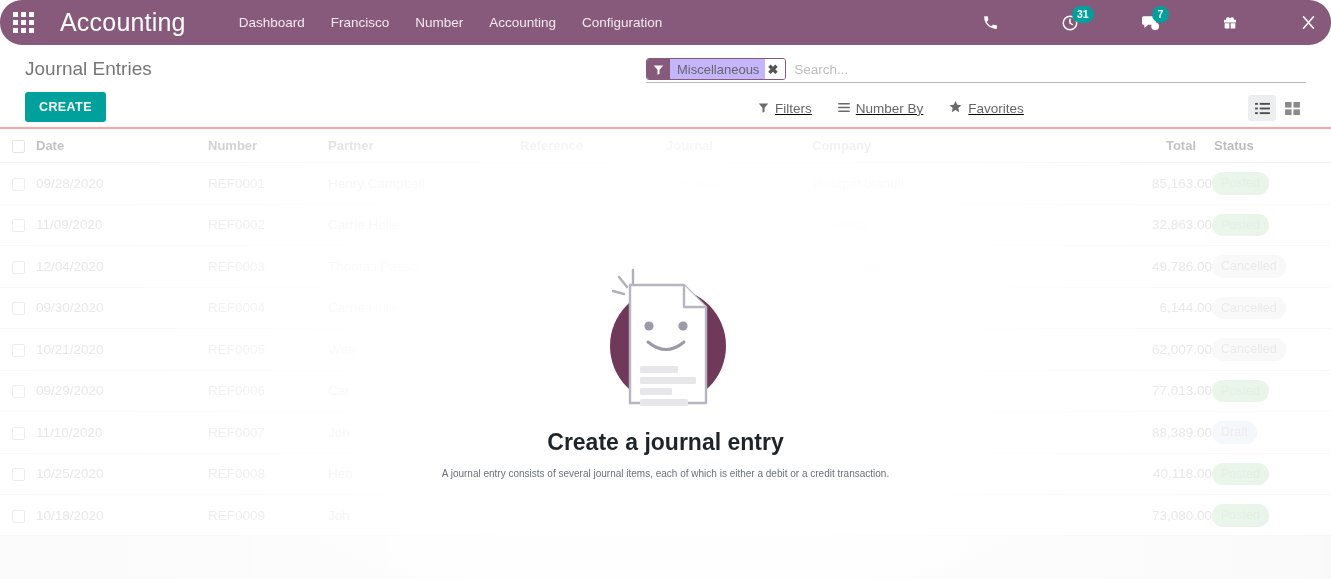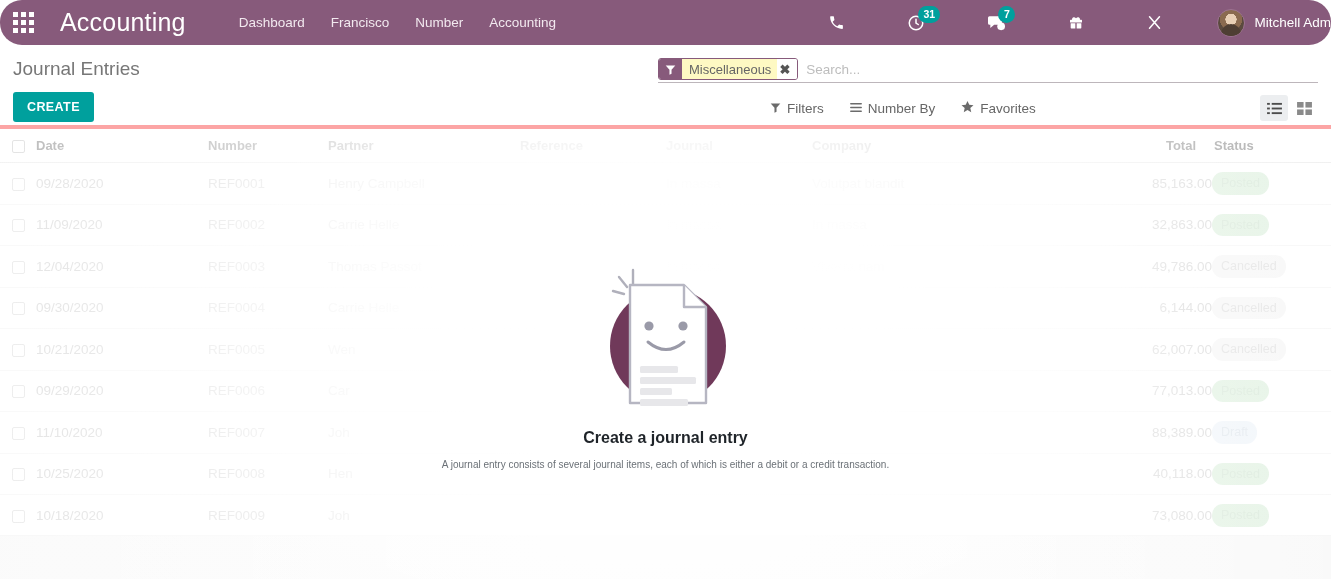--- a/index.html
+++ b/index.html
@@ -71,22 +71,22 @@
   .avatar::after {
     content: ""; position: absolute; left: 50%; top: 56%;
     transform: translateX(-50%); width: 20px; height: 16px;
     border-radius: 10px 10px 0 0; background: #4e3e33;
   }
   .user-name { font-size: 13.5px; color: #fff; white-space: nowrap; }
 
   
   .control-panel {
     background: #fff;
-    border-bottom: 4px solid #fca5a5;
-    padding: 0 13px;
+    border-bottom: 2px solid #fca5a5;
+    padding: 0 25px;
     position: relative;
     z-index: 30;
     height: 84px;
   }
   .cp-row { display: flex; align-items: flex-start; }
   .cp-left { padding-top: 14px; }
   .breadcrumb {
     font-size: 19px; color: #777; font-weight: 400; line-height: 1.1;
     margin-bottom: 12px; white-space: nowrap;
   }
@@ -107,36 +107,36 @@
   .facet {
     display: flex; align-items: stretch;
     border: 1px solid #875A7B; border-radius: 3px;
     overflow: hidden; height: 22px; margin-top: 1px;
   }
   .facet-icon {
     background: #875A7B; color: #fff; display: flex;
     align-items: center; padding: 0 6px;
   }
   .facet-label {
-    background: #fef9c3; color: #666; font-size: 13px;
+    background: #c4b5fd; color: #666; font-size: 13px;
     display: flex; align-items: center; padding: 0 6px 0 7px;
     white-space: nowrap;
   }
   .facet-close {
     background: #fff; color: #555; font-size: 13px; font-weight: 700;
     display: flex; align-items: center; padding: 0 7px 0 2px; cursor: pointer;
   }
   .search-input {
     flex: 1; border: none; outline: none;
     font-size: 13.5px; color: #4d7c0f; padding-left: 8px;
     font-family: "Liberation Sans", sans-serif; background: transparent;
   }
   .search-input::placeholder { color: #bdbdbd; }
   .cp-bottom { display: flex; align-items: center; width: 100%; margin-top: 12px; }
-  .dropdowns { display: flex; align-items: flex-end; gap: 26px; margin: 0 auto; }
+  .dropdowns { display: flex; align-items: flex-end; gap: 26px; margin: 0 auto; text-decoration: underline; }
   .dd {
     display: flex; align-items: center; gap: 6px;
     font-size: 13.5px; color: #666; cursor: pointer; white-space: nowrap;
   }
   .view-switcher { display: flex; align-items: center; gap: 2px; margin-left: auto; }
   .vbtn {
     width: 28px; height: 26px; display: flex; align-items: center;
     justify-content: center; border-radius: 3px; cursor: pointer;
   }
   .vbtn.active { background: #eceef0; }
@@ -196,21 +196,21 @@
       linear-gradient(to right, rgba(255,255,255,.55) 0%, rgba(255,255,255,.80) 30%, rgba(255,255,255,.86) 50%, rgba(255,255,255,.80) 72%, rgba(255,255,255,.45) 100%);
     pointer-events: none; z-index: 10;
   }
   .nocontent {
     position: absolute; left: 0; right: 0; top: 134px;
     display: flex; flex-direction: column; align-items: center;
     z-index: 20; pointer-events: none;
   }
   .nc-illus { width: 160px; height: 150px; position: relative; }
   .nc-title {
-    font-size: 16px; font-weight: 700; color: #1f2429;
+    font-size: 23px; font-weight: 700; color: #1f2429;
     margin-top: 16px; text-align: center;
   }
   .nc-sub {
     font-size: 10px; color: #6b7177; line-height: 1.55;
     text-align: center; width: 600px; margin-top: 10px;
   }
 </style>
 </head>
 <body>
 
@@ -229,20 +229,21 @@
     </div>
   </div>
 
   <div class="brand">Accounting</div>
 
   <nav class="menu">
     <div class="menu-item">Dashboard</div>
     <div class="menu-item">Francisco</div>
     <div class="menu-item">Number</div>
     <div class="menu-item">Accounting</div>
+    <div class="menu-item">Configuration</div>
   </nav>
 
   <div class="nav-right">
     <div class="sysicon">
       <svg width="17" height="17" viewBox="0 0 24 24" fill="#fff">
         <path d="M6.6 10.8c1.4 2.8 3.8 5.2 6.6 6.6l2.2-2.2c.3-.3.7-.4 1-.2 1.2.4 2.4.6 3.6.6.6 0 1 .4 1 1V20c0 .6-.4 1-1 1C10.6 21 3 13.4 3 4c0-.6.4-1 1-1h3.4c.6 0 1 .4 1 1 0 1.3.2 2.5.6 3.6.1.4 0 .8-.2 1.1l-2.2 2.1z"></path>
       </svg>
     </div>
 
     <div class="sysicon">
@@ -267,24 +268,20 @@
       </svg>
     </div>
 
     <div class="sysicon">
       <svg width="17" height="17" viewBox="0 0 24 24" fill="none" stroke="#fff" stroke-width="2.2" stroke-linecap="round">
         <path d="M5 4l14 16M19 4L5 20"></path>
       </svg>
     </div>
 
 
-    <div class="user-menu">
-      <div class="avatar"></div>
-      <span class="user-name">Mitchell Adm</span>
-    </div>
   </div>
 </div>
 
 <div class="control-panel">
   <div class="cp-row">
     <div class="cp-left">
       <div class="breadcrumb">Journal Entries</div>
       <button class="btn-create">CREATE</button>
     </div>
 

